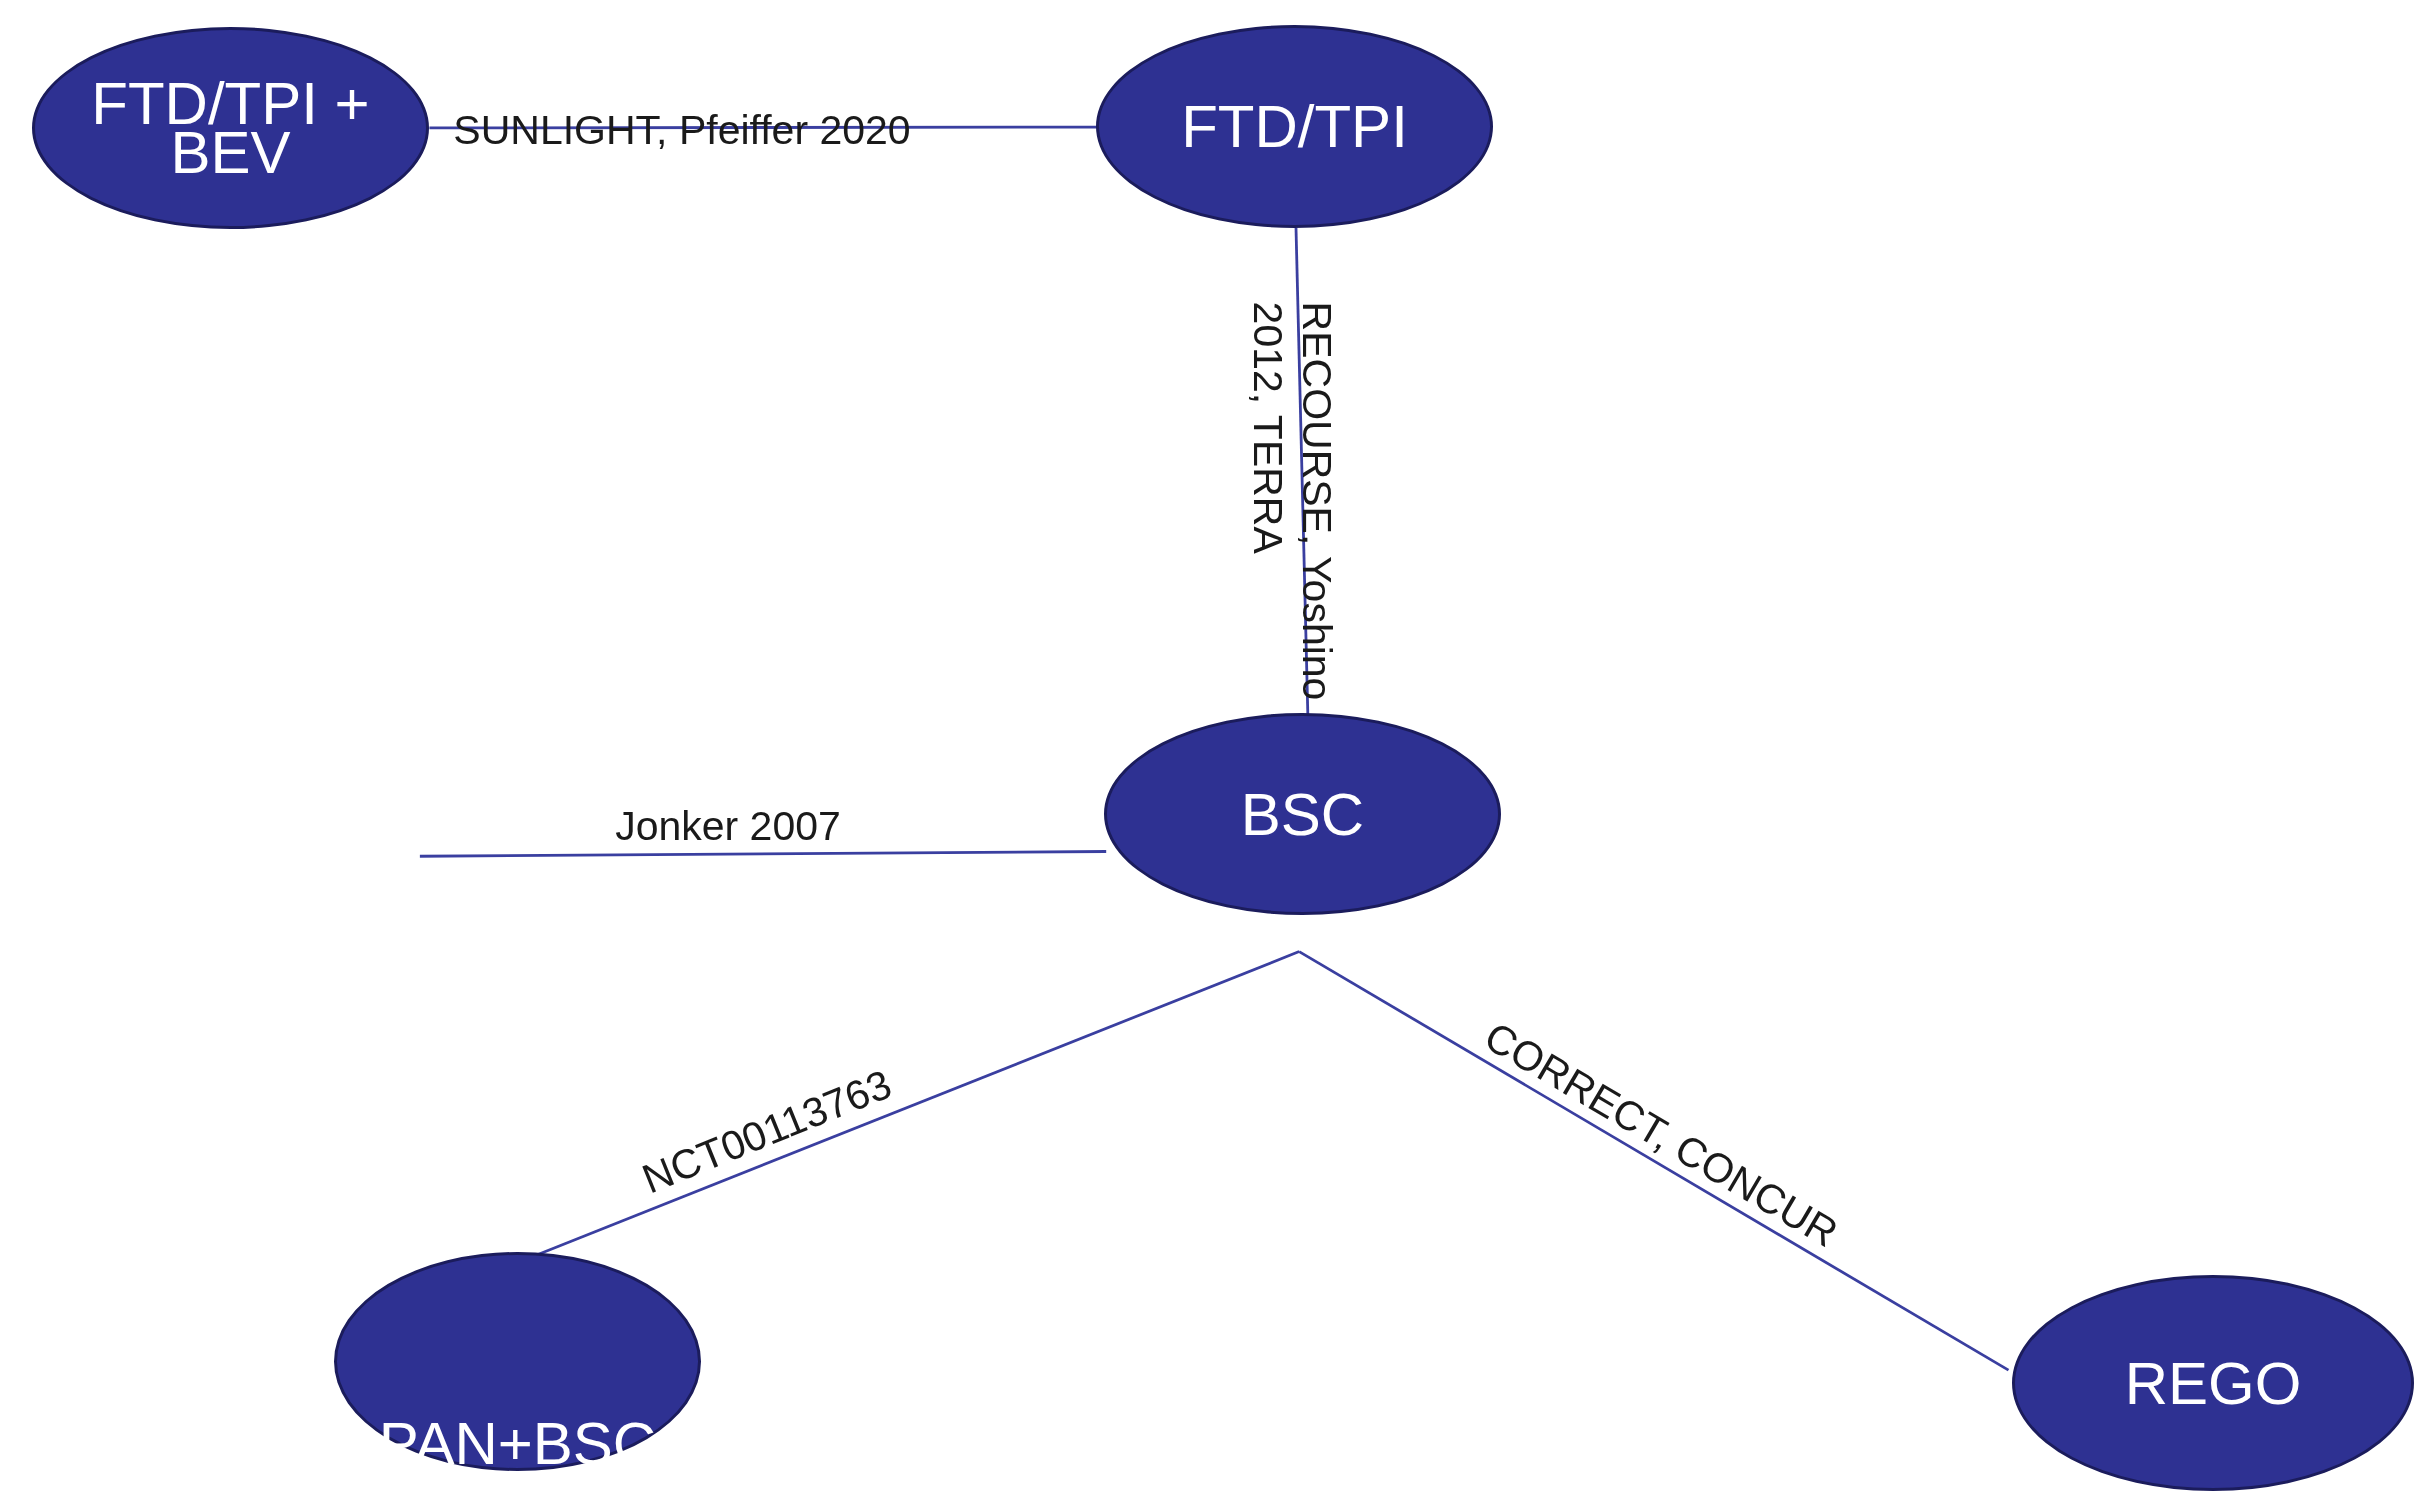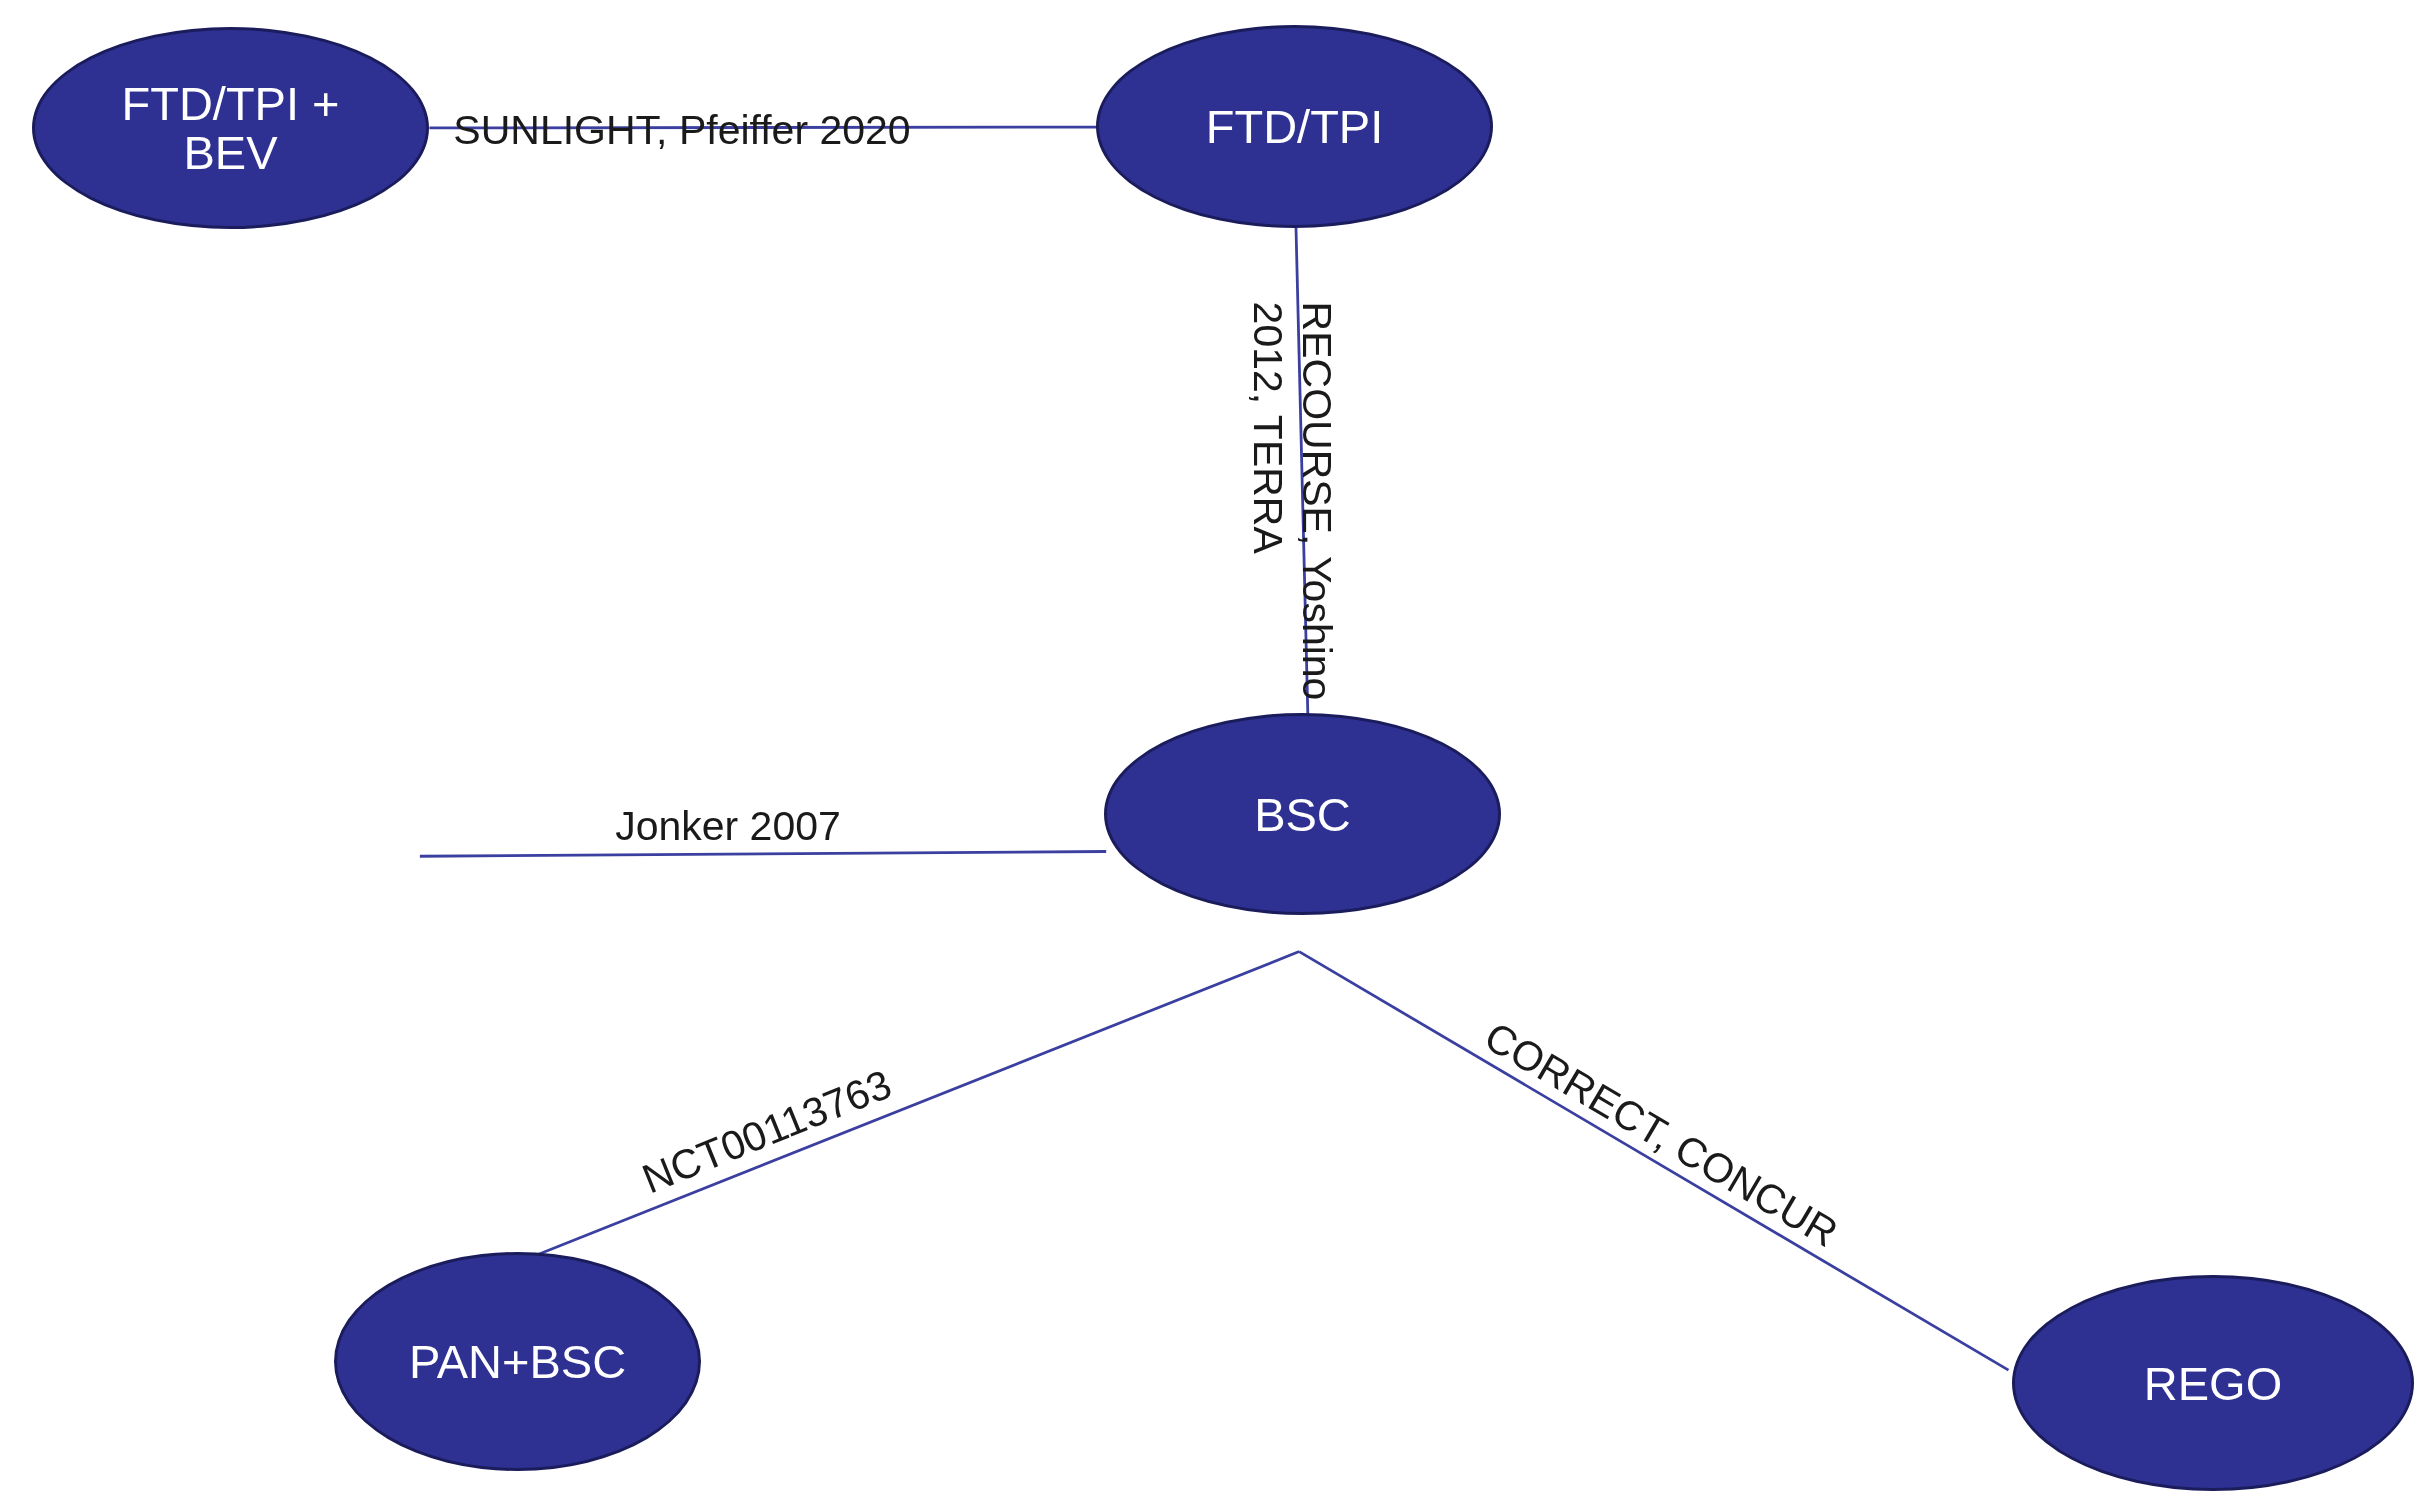--- a/index.html
+++ b/index.html
@@ -62,28 +62,28 @@
     z-index: 2;
     background: var(--node-fill);
     border: 3.2px solid var(--node-border);
     border-radius: 50%;
     display: flex;
     flex-direction: column;
     align-items: center;
     justify-content: center;
     text-align: center;
     color: var(--node-text);
-    font-size: 47px;
+    font-size: 60px;
     line-height: 49px;
   }
   #node-ftdtpi-bev { left: 32px;   top: 27px;   width: 397px; height: 202px; }
   #node-ftdtpi     { left: 1096px; top: 25.4px;   width: 397px; height: 203px; }
   #node-cet-bsc    { left: 23px;   top: 755px;  width: 397px; height: 202px; }
   #node-bsc        { left: 1104px; top: 713px;  width: 397px; height: 202px; }
-  #node-pan-bsc    { left: 334px;  top: 1252px; width: 367px; height: 219px; }
+  #node-pan-bsc    { left: 334px;  top: 1252px; width: 367px; height: 219px; justify-content: flex-end; }
   #node-rego       { left: 2012px; top: 1275px; width: 402px; height: 216px; }
 </style>
 </head>
 <body>
 
 <div class="stage">
 
   <svg class="edges-layer" viewBox="0 0 3053 1896" xmlns="http://www.w3.org/2000/svg">
     <line x1="540" y1="161" x2="1381" y2="160"></line>
     <line x1="1631" y1="287" x2="1647" y2="945"></line>

